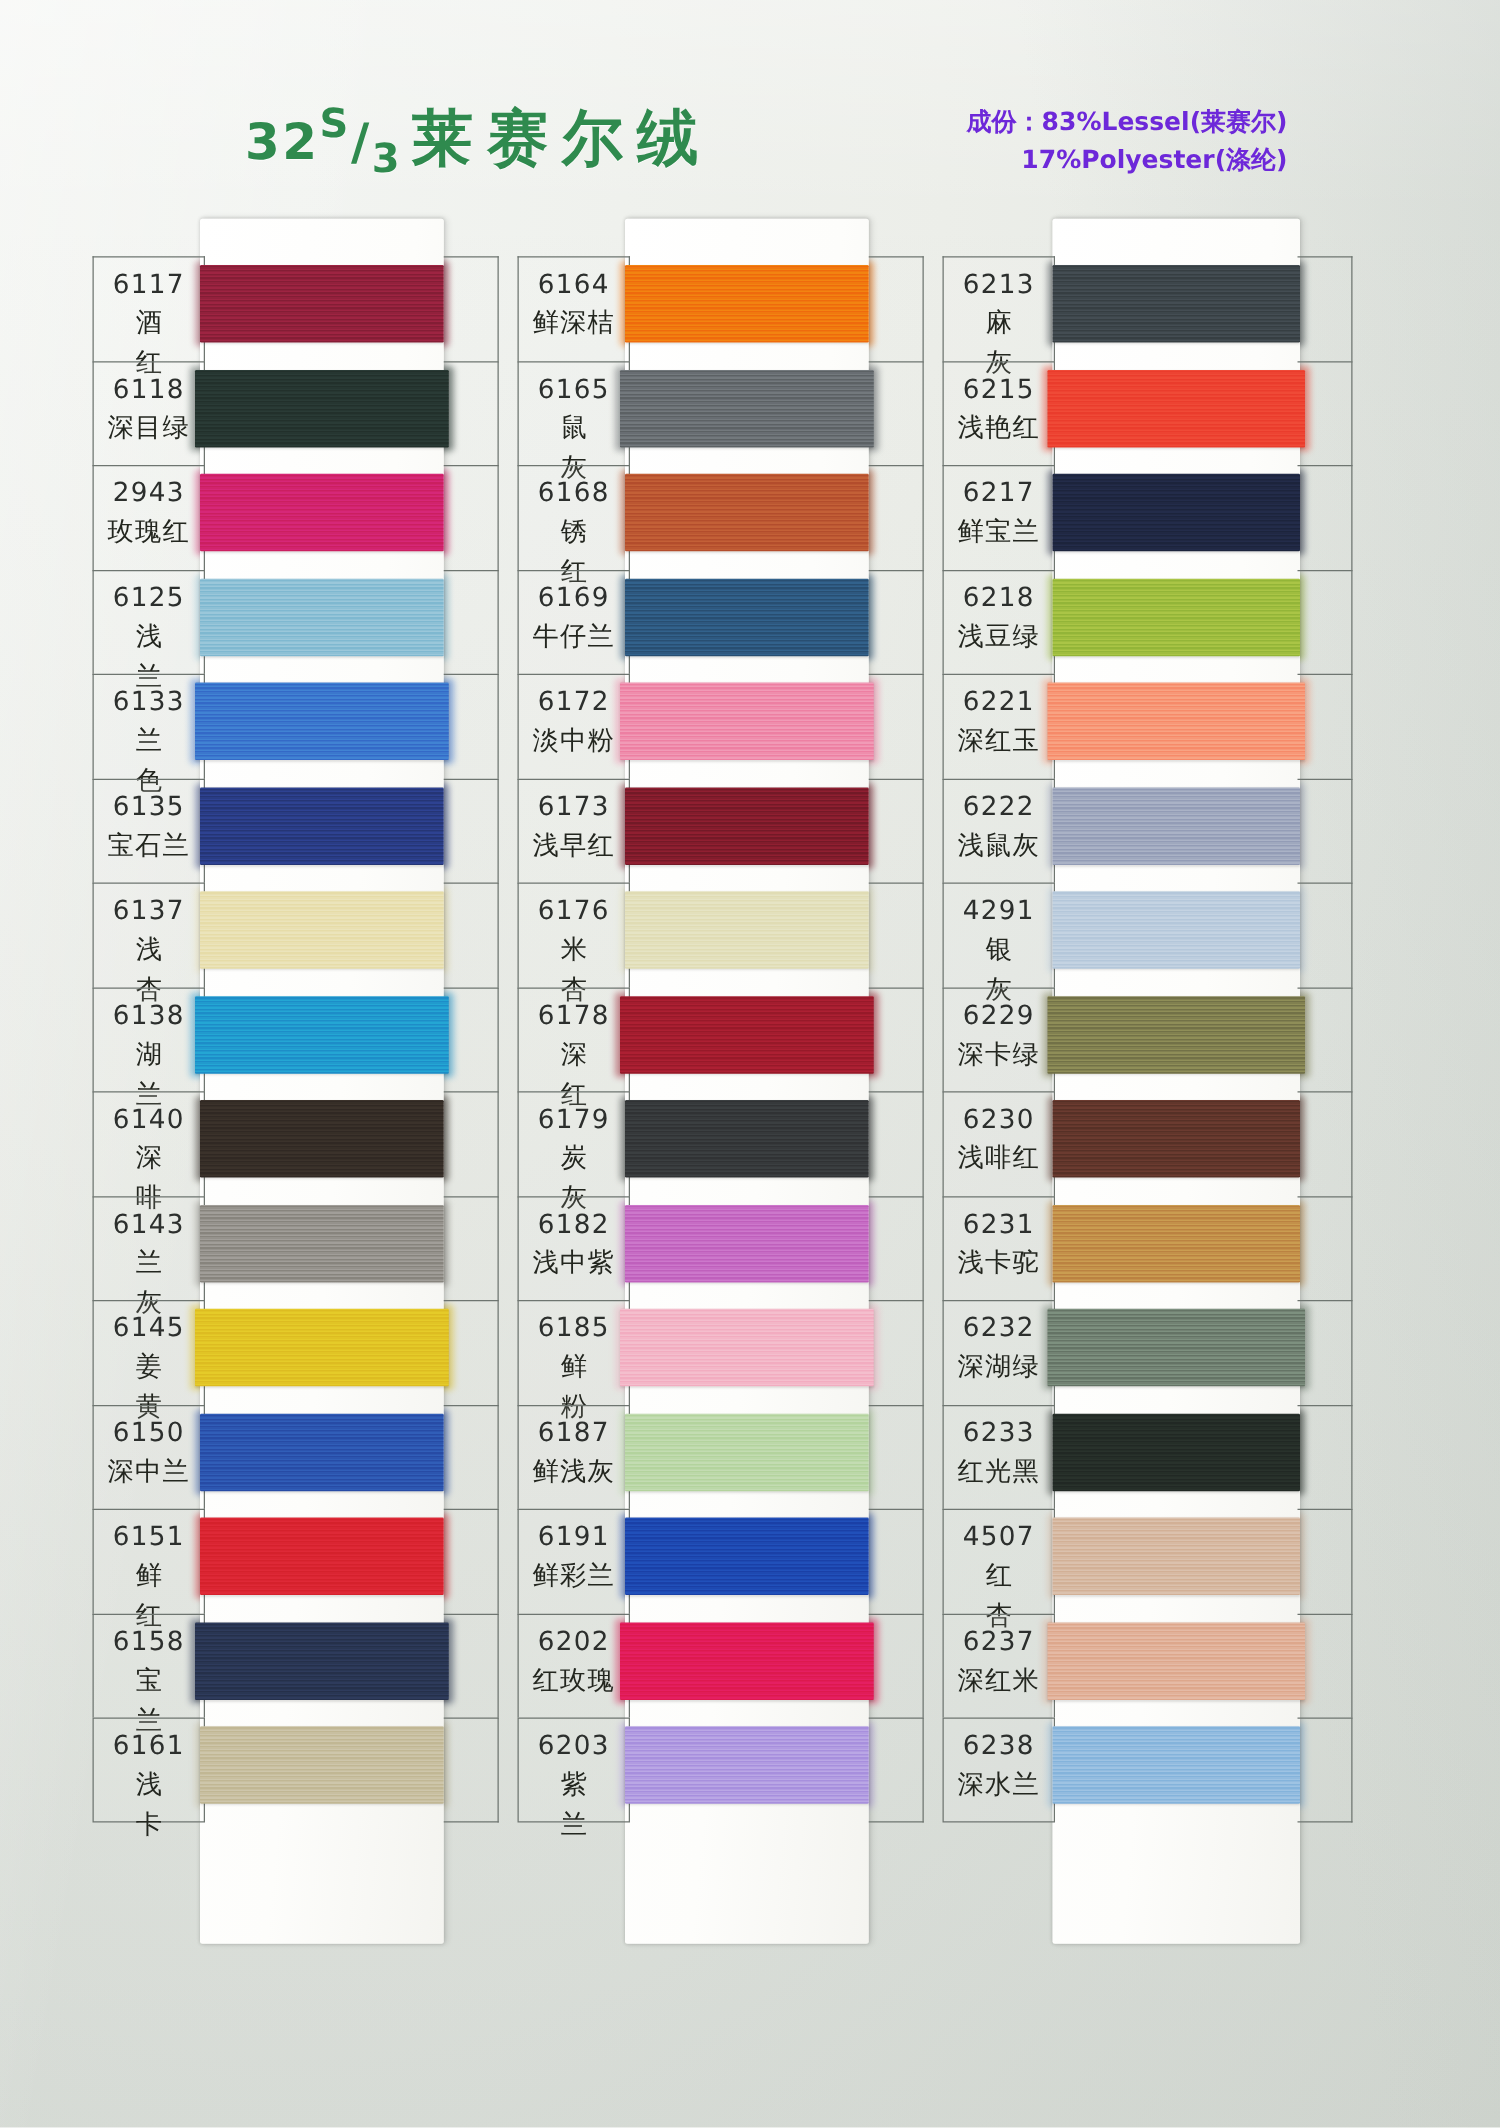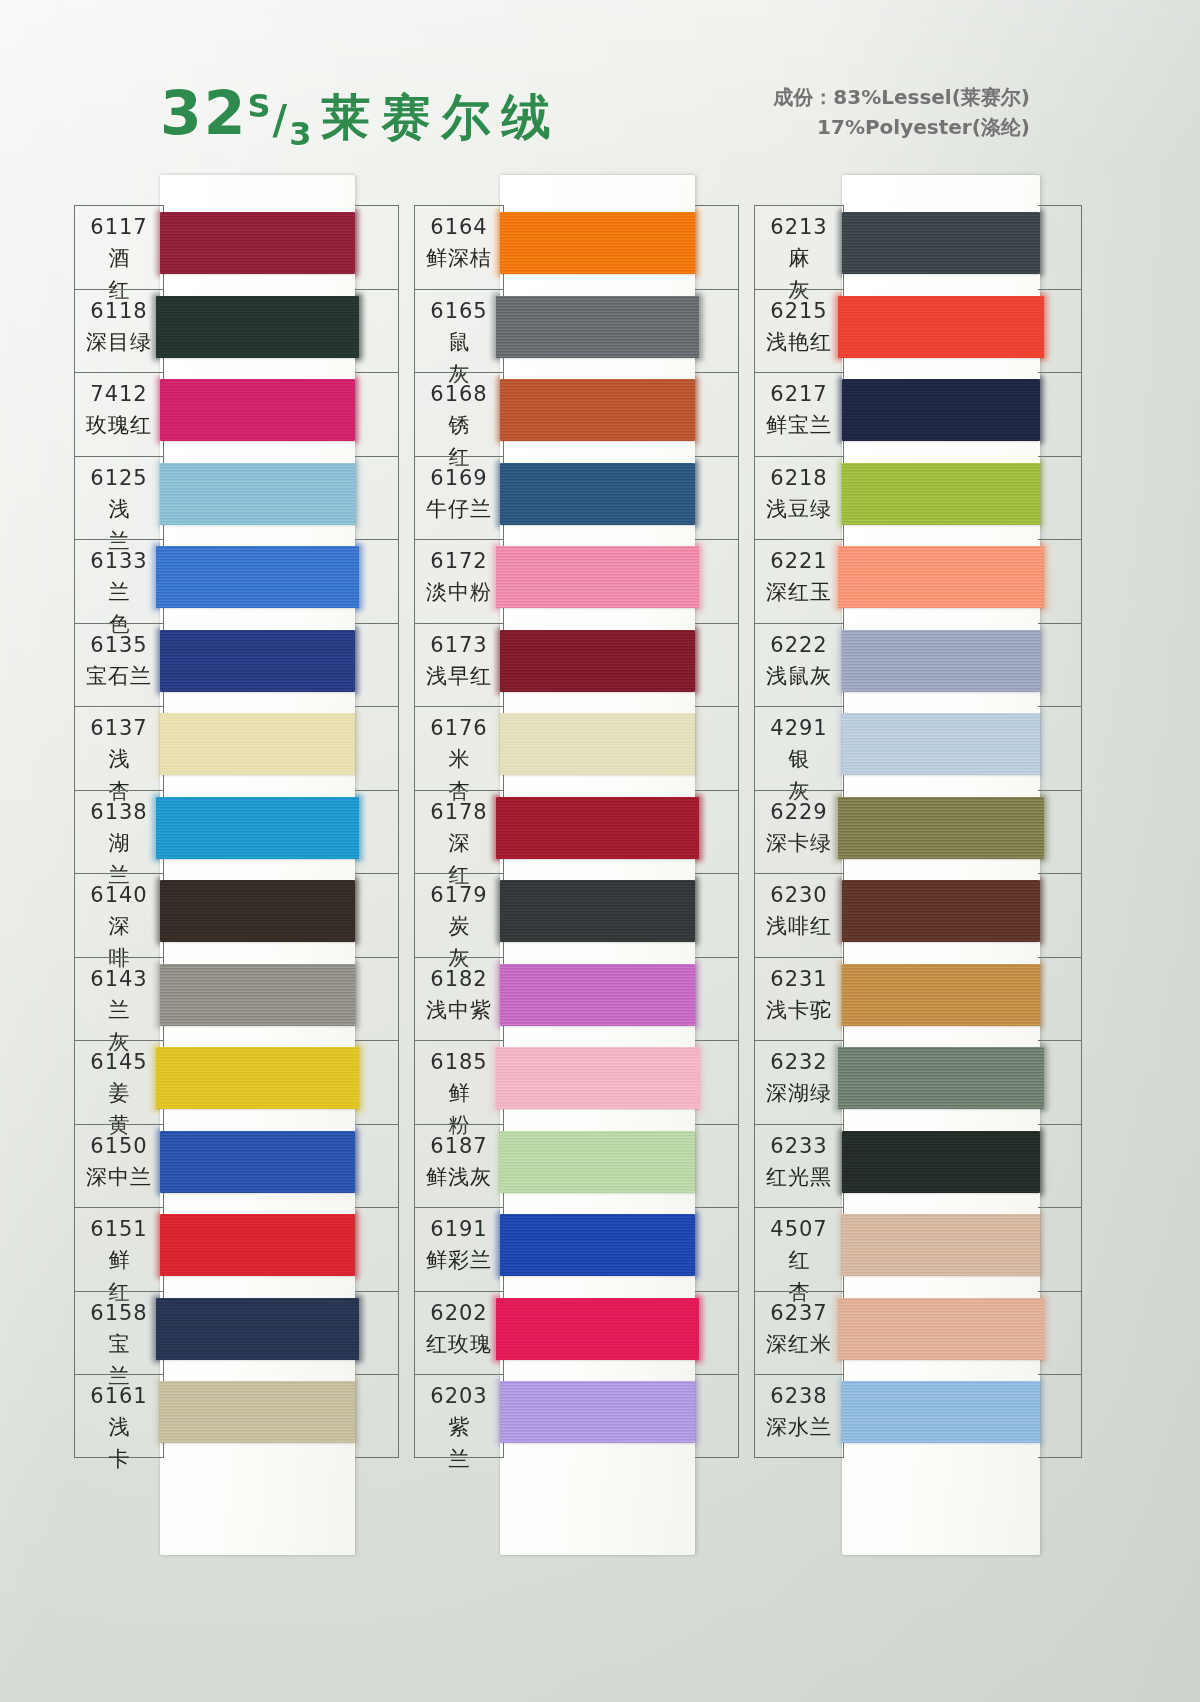--- a/index.html
+++ b/index.html
@@ -21,31 +21,31 @@
 
   
   .header{position:absolute;left:0;top:0;width:1200px;height:175px;}
   .title{
     position:absolute;left:160px;top:78px;
     font-family:"DejaVu Sans","Liberation Sans",sans-serif;
     font-weight:bold;font-size:49px;color:#2f8a4e;
     letter-spacing:2px;white-space:nowrap;
     text-shadow:0 1px 0 rgba(255,255,255,.7);
   }
-  .title .num{font-size:60px;}
+  .title .num{font-size:40px;margin-left:36px;}
   .title .sup{font-size:32px;vertical-align:super;}
   .title .slash{font-size:40px;}
   .title .sub{font-size:32px;vertical-align:sub;}
   .title .cjk{font-family:Liberation Serif, serif;letter-spacing:11px;margin-left:8px;}
 
   .composition{
     position:absolute;right:170px;top:82px;
     text-align:right;
     font-family:"DejaVu Sans","Liberation Sans",sans-serif;
-    font-weight:bold;font-size:20px;color:#737373;line-height:30px;
+    font-weight:bold;font-size:20px;color:#6d28d9;line-height:30px;
     white-space:nowrap;
   }
 
   
   .board{position:absolute;left:0;top:175px;width:1152px;height:1420px;}
   .column{position:absolute;top:0;width:340px;height:1400px;}
   .col-0{left:58px;}
   .col-1{left:398px;}
   .col-2{left:738px;}
 
@@ -136,21 +136,21 @@
       <div class="labels">
         <div class="lrow">
           <div class="code">6117</div>
           <div class="cname sp2">酒 红</div>
         </div>
         <div class="lrow">
           <div class="code">6118</div>
           <div class="cname sp3">深目绿</div>
         </div>
         <div class="lrow">
-          <div class="code">7412</div>
+          <div class="code">2943</div>
           <div class="cname sp3">玫瑰红</div>
         </div>
         <div class="lrow">
           <div class="code">6125</div>
           <div class="cname sp2">浅 兰</div>
         </div>
         <div class="lrow">
           <div class="code">6133</div>
           <div class="cname sp2">兰 色</div>
         </div>

